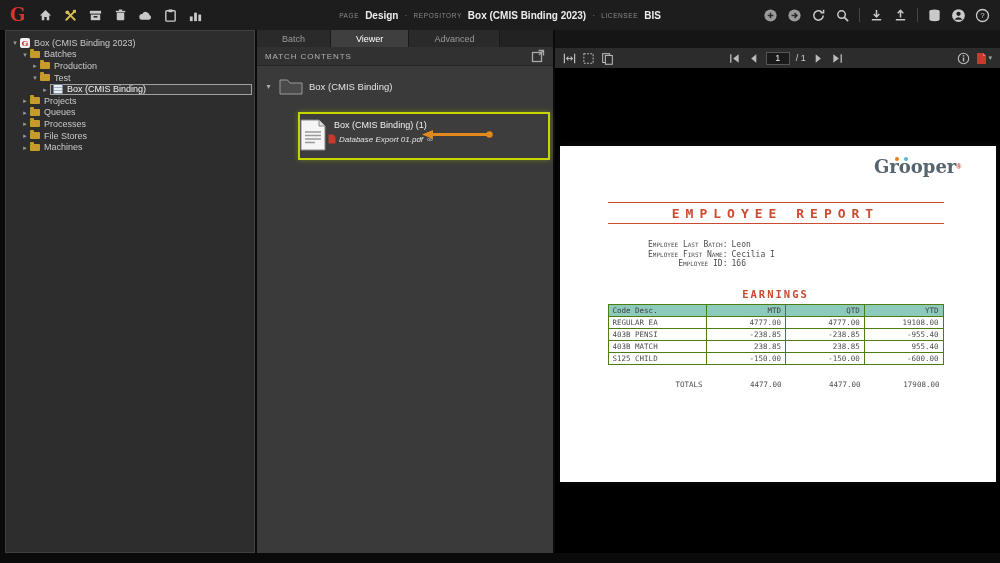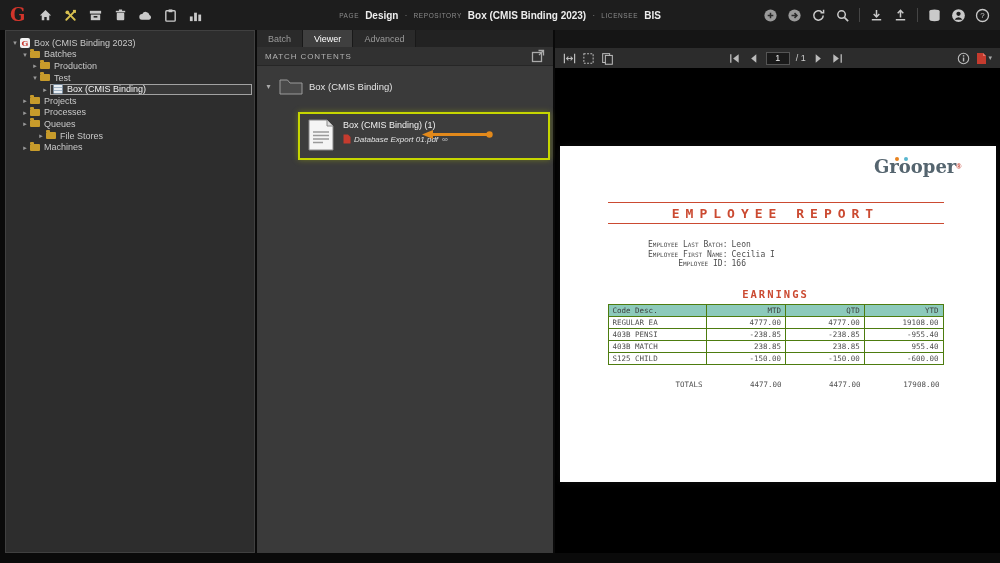--- a/index.html
+++ b/index.html
@@ -33,29 +33,29 @@
   .folder{width:10px;height:7px;background:#c79b2b;position:relative;border-radius:1px;}
   .folder::before{content:"";position:absolute;top:-2px;left:0;width:4px;height:2px;background:#c79b2b;border-radius:1px 1px 0 0;}
   .gmini{width:10px;height:10px;background:#f2f2f2;border-radius:2px;color:#c8332a;font-size:8px;font-weight:bold;line-height:10px;text-align:center;font-family:"DejaVu Serif",serif;}
   .bmini{width:10px;height:10px;border:1px solid #7d8fa0;border-radius:1px;background:repeating-linear-gradient(180deg,#e8edf2 0 2px,#9fb2c4 2px 3px);}
   .selbox{flex:1;display:flex;align-items:center;border:1px solid #a2a2a2;background:#383838;height:11px;margin-right:2px;padding-left:2px;}
   .selbox .tlabel{color:#f2f2f2;}
 
   
   .batch-panel{flex:0 0 296px;width:296px;display:flex;flex-direction:column;background:#3a3a3a;margin-right:2px;min-height:0;}
   .tabs{flex:0 0 17px;height:17px;background:#222;display:flex;}
-  .tab{padding:0 11px;font-size:9px;color:#9a9a9a;display:flex;align-items:center;background:#2a2a2a;border-right:1px solid #191919;cursor:pointer;}
+  .tab{padding:0 25px;font-size:9px;color:#9a9a9a;display:flex;align-items:center;background:#2a2a2a;border-right:1px solid #191919;cursor:pointer;}
   .tab.active{background:#3f3f3f;color:#fff;}
   .bc-header{flex:0 0 19px;height:19px;background:#313131;display:flex;align-items:center;padding:0 8px;border-bottom:1px solid #262626;}
   .bc-title{font-size:8px;color:#b2b2b2;letter-spacing:.9px;}
   .bc-open{margin-left:auto;width:14px;height:14px;cursor:pointer;display:inline-flex;}
   .batch-body{flex:1;position:relative;padding:12px 0 0 7px;min-height:0;}
   .root-row{display:flex;align-items:center;gap:6px;color:#e3e3e3;font-size:9.5px;}
   .root-exp{color:#aaa;font-size:8px;width:9px;text-align:center;}
-  .batch-card{position:absolute;left:41px;top:46px;width:252px;border:2px solid #c6d600;background:#3d3d3d;display:flex;align-items:flex-start;gap:9px;padding:5px 8px 7px;box-shadow:0 0 6px rgba(198,214,0,.35);cursor:pointer;}
+  .batch-card{position:absolute;left:41px;top:46px;width:252px;border:2px solid #c6d600;background:#3d3d3d;display:flex;align-items:flex-start;gap:2px;padding:5px 0 7px;box-shadow:0 0 6px rgba(198,214,0,.35);cursor:pointer;text-align:center;}
   .card-text{padding-top:1px;}
   .card-title{font-size:9px;color:#f0f0f0;margin-bottom:4px;}
   .card-file{display:flex;align-items:center;gap:3px;font-size:8px;color:#e2e2e2;}
   .file-name{font-style:italic;}
   .link-glyph{color:#c2c2c2;font-size:8px;margin-left:1px;}
   .annot-arrow{position:absolute;left:120px;top:15px;width:74px;height:11px;pointer-events:none;}
 
   
   .viewer-panel{flex:1;display:flex;flex-direction:column;min-width:0;min-height:0;}
   .viewer-gap{flex:0 0 18px;background:#151515;}
@@ -251,28 +251,28 @@
         </div>
       </div>
       <div class="tree-row" style="padding-left:14px">
         <span class="exp a-right"></span>
         <span class="ticon folder"></span>
         <span class="tlabel">Projects</span>
       </div>
       <div class="tree-row" style="padding-left:14px">
         <span class="exp a-right"></span>
         <span class="ticon folder"></span>
+        <span class="tlabel">Queues</span>
+      </div>
+      <div class="tree-row" style="padding-left:14px">
+        <span class="exp a-right"></span>
+        <span class="ticon folder"></span>
         <span class="tlabel">Processes</span>
       </div>
       <div class="tree-row" style="padding-left:14px">
-        <span class="exp a-right"></span>
-        <span class="ticon folder"></span>
-        <span class="tlabel">Queues</span>
-      </div>
-      <div class="tree-row" style="padding-left:30px">
         <span class="exp a-right"></span>
         <span class="ticon folder"></span>
         <span class="tlabel">File Stores</span>
       </div>
       <div class="tree-row" style="padding-left:14px">
         <span class="exp a-right"></span>
         <span class="ticon folder"></span>
         <span class="tlabel">Machines</span>
       </div>
     </aside>

